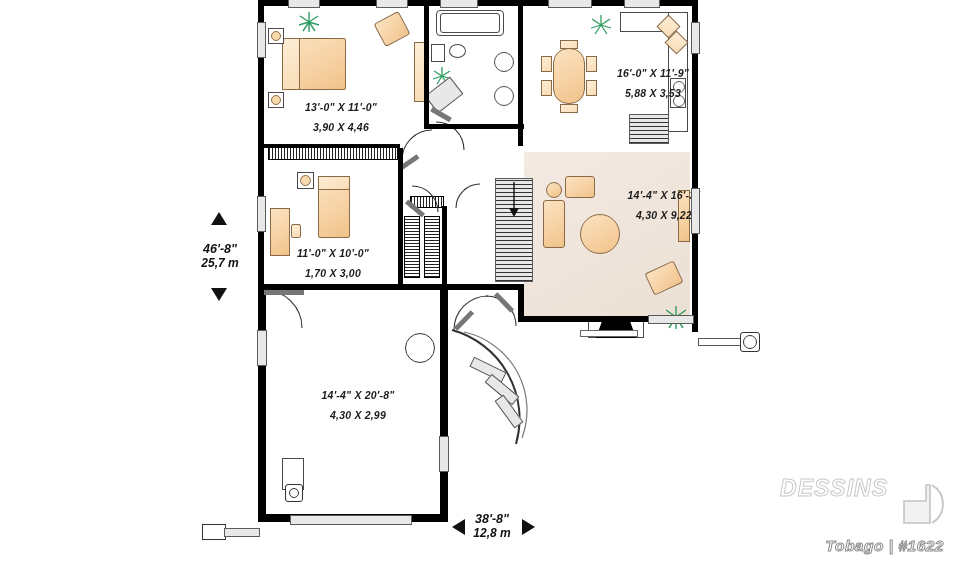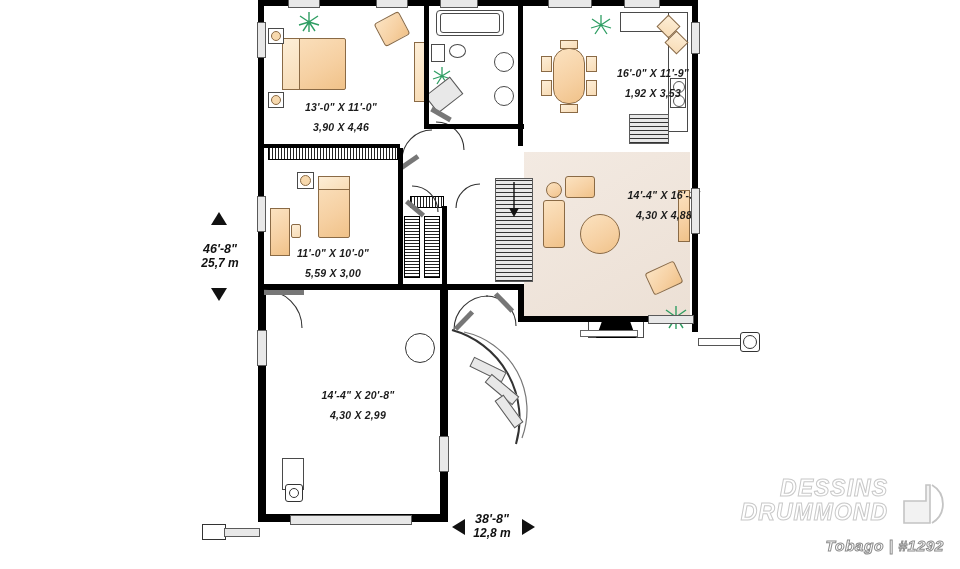--- a/index.html
+++ b/index.html
@@ -90,21 +90,21 @@
 
   <div class="room fl-bed grid-t" style="left:264px;top:166px;width:134px;height:118px;"></div>
   <div class="furn wood" style="left:318px;top:176px;width:32px;height:62px;border-radius:2px;"></div>
   <div class="furn wood2" style="left:318px;top:176px;width:32px;height:14px;"></div>
   <div class="furn white-f" style="left:297px;top:172px;width:17px;height:17px;"></div>
   <div class="furn" style="left:300px;top:175px;width:11px;height:11px;border-radius:50%;background:#f7d9ae;border:1px solid #8a6a45;"></div>
   <div class="furn wood" style="left:270px;top:208px;width:20px;height:48px;"></div>
   <div class="furn wood2" style="left:291px;top:224px;width:10px;height:14px;border-radius:2px;"></div>
   <div class="lbl" style="left:278px;top:242px;width:110px;">
     <span class="l1">11'-0" X 10'-0"</span><br>
-    <span class="l2">5,59 X 3,00</span>
+    <span class="l2">1,70 X 3,00</span>
   </div>
 
   <div class="room fl-bath grid-t" style="left:430px;top:4px;width:86px;height:122px;"></div>
   <div class="furn white-f" style="left:436px;top:10px;width:68px;height:26px;border-radius:4px;"></div>
   <div class="furn white-f" style="left:440px;top:13px;width:60px;height:20px;border-radius:3px;"></div>
   <div class="furn white-f" style="left:431px;top:44px;width:14px;height:18px;"></div>
   <div class="furn white-f" style="left:449px;top:44px;width:17px;height:14px;border-radius:50%;"></div>
   <svg class="abs" style="left:431px;top:66px;" width="22" height="20" viewBox="0 0 22 20">
     <g stroke="#2f9e63" stroke-width="1.3" fill="none">
       <path d="M11 10 L11 1 M11 10 L3 5 M11 10 L19 5 M11 10 L2 13 M11 10 L20 13 M11 10 L6 18 M11 10 L16 18"></path>
@@ -130,21 +130,21 @@
   <div class="furn white-f" style="left:620px;top:12px;width:60px;height:20px;"></div>
   <div class="furn white-f" style="left:668px;top:12px;width:20px;height:120px;"></div>
   <div class="furn white-f" style="left:670px;top:78px;width:16px;height:30px;"></div>
   <div class="abs" style="left:673px;top:81px;width:10px;height:10px;border:1px solid #555;border-radius:50%;"></div>
   <div class="abs" style="left:673px;top:95px;width:10px;height:10px;border:1px solid #555;border-radius:50%;"></div>
   <div class="furn wood2" style="left:660px;top:18px;width:17px;height:17px;transform:rotate(45deg);"></div>
   <div class="furn wood2" style="left:668px;top:34px;width:17px;height:17px;transform:rotate(45deg);"></div>
   <div class="furn grey-f hatch-h" style="left:629px;top:114px;width:40px;height:30px;"></div>
   <div class="lbl" style="left:593px;top:62px;width:120px;">
     <span class="l1">16'-0" X 11'-9"</span><br>
-    <span class="l2">1,92 X 3,53</span>
+    <span class="l2">5,88 X 3,53</span>
   </div>
 
   <div class="room fl-living" style="left:524px;top:152px;width:166px;height:164px;"></div>
   <div class="furn wood" style="left:543px;top:200px;width:22px;height:48px;border-radius:3px;"></div>
   <div class="furn wood" style="left:565px;top:176px;width:30px;height:22px;border-radius:3px;"></div>
   <div class="furn wood" style="left:648px;top:266px;width:32px;height:24px;transform:rotate(-25deg);border-radius:3px;"></div>
   <div class="furn wood" style="left:580px;top:214px;width:40px;height:40px;border-radius:50%;"></div>
   <div class="furn wood" style="left:546px;top:182px;width:16px;height:16px;border-radius:50%;"></div>
   <div class="furn wood" style="left:678px;top:190px;width:12px;height:52px;"></div>
   <div class="furn grey-f hatch-h" style="left:495px;top:178px;width:38px;height:104px;"></div>
@@ -155,21 +155,21 @@
   <div class="furn white-f" style="left:588px;top:316px;width:56px;height:22px;"></div>
   <div class="abs" style="left:596px;top:320px;width:40px;height:18px;background:#000;
               clip-path:polygon(16% 0,84% 0,100% 100%,0 100%);"></div>
   <svg class="abs" style="left:662px;top:304px;" width="28" height="26" viewBox="0 0 28 26">
     <g stroke="#2f9e63" stroke-width="1.4" fill="none">
       <path d="M14 13 L14 2 M14 13 L4 6 M14 13 L24 6 M14 13 L2 16 M14 13 L26 16 M14 13 L7 24 M14 13 L21 24 M14 13 L14 25"></path>
     </g>
   </svg>
   <div class="lbl" style="left:604px;top:184px;width:120px;">
     <span class="l1">14'-4" X 16'-3"</span><br>
-    <span class="l2">4,30 X 4,88</span>
+    <span class="l2">4,30 X 9,22</span>
   </div>
 
   <div class="abs hatch" style="left:268px;top:146px;width:128px;height:12px;border:1px solid #000;"></div>
   <div class="abs hatch" style="left:404px;top:216px;width:14px;height:60px;
               background-image:repeating-linear-gradient(0deg,#222 0 1px,transparent 1px 3px);border:1px solid #000;"></div>
   <div class="abs hatch" style="left:424px;top:216px;width:14px;height:60px;
               background-image:repeating-linear-gradient(0deg,#222 0 1px,transparent 1px 3px);border:1px solid #000;"></div>
   <div class="abs hatch" style="left:410px;top:196px;width:32px;height:10px;border:1px solid #000;"></div>
 
   <svg class="abs" style="left:396px;top:108px;" width="128px" height="118px" viewBox="0 0 128 118">
@@ -267,22 +267,21 @@
     <span class="d2">12,8 m</span>
   </div>
 
   <div id="brand">
     <div class="bwrap">
       <svg class="abs" style="right:-2px;top:2px;" width="50" height="50" viewBox="0 0 50 50">
         <path d="M8 44 L8 22 L30 22 L30 6 L34 6 L34 44 Z" fill="#f2f2f2" stroke="#c4c4c4" stroke-width="1.6"></path>
         <path d="M36 6 A22 22 0 0 1 36 44" fill="none" stroke="#c4c4c4" stroke-width="1.8"></path>
       </svg>
       <div class="btxt1" style="padding-right:56px;">DESSINS</div>
-      <div class="btxt2" style="padding-right:56px;margin-top:1px;">DRUMMOND</div>
     </div>
     <div class="btitle">
       <span>Tobago</span>
       <span>|</span>
-      <span>#1292</span>
+      <span>#1622</span>
     </div>
   </div>
 
 </div>
 
 </body></html>

